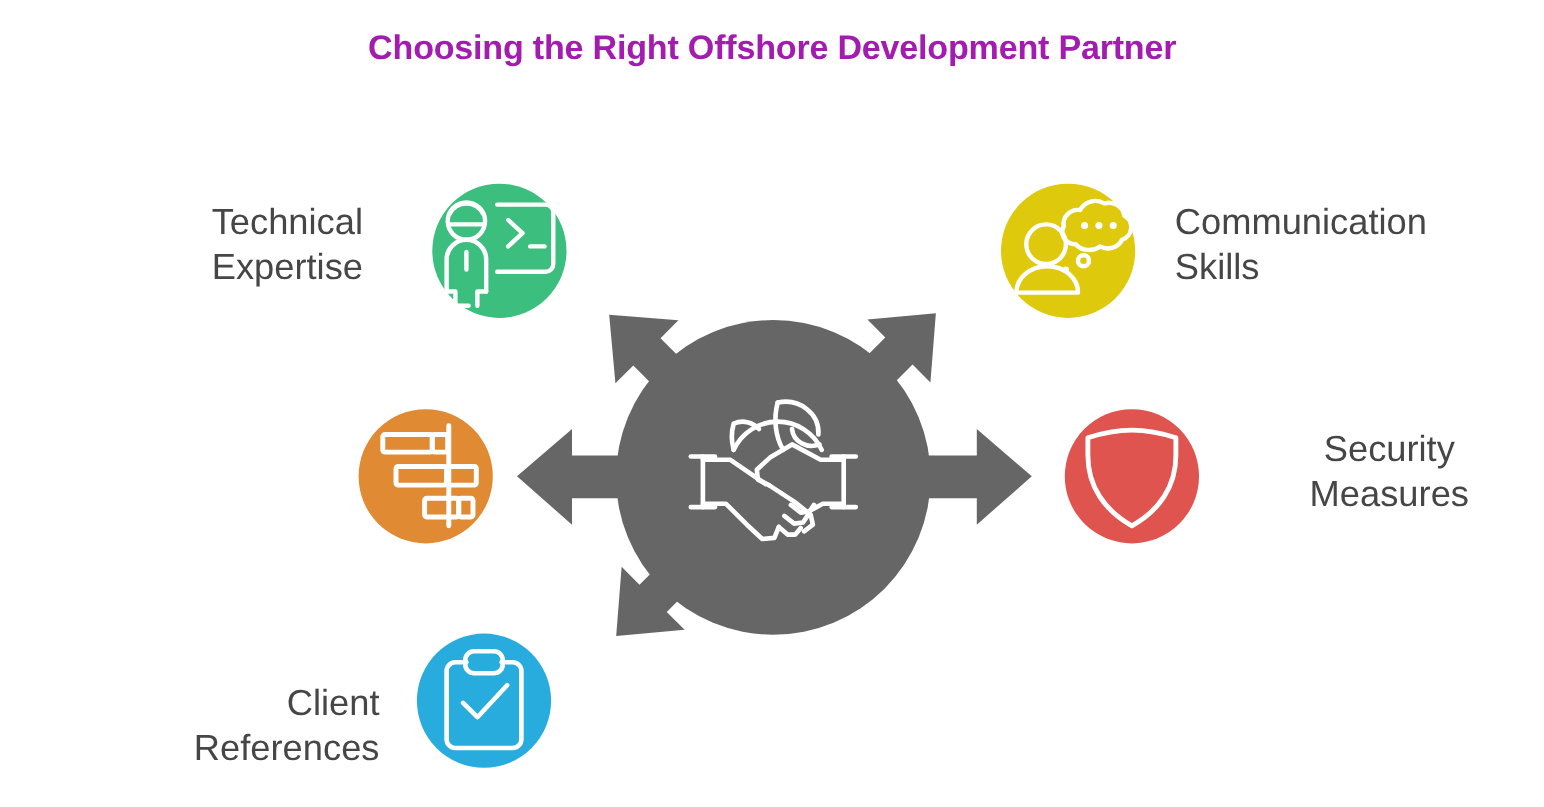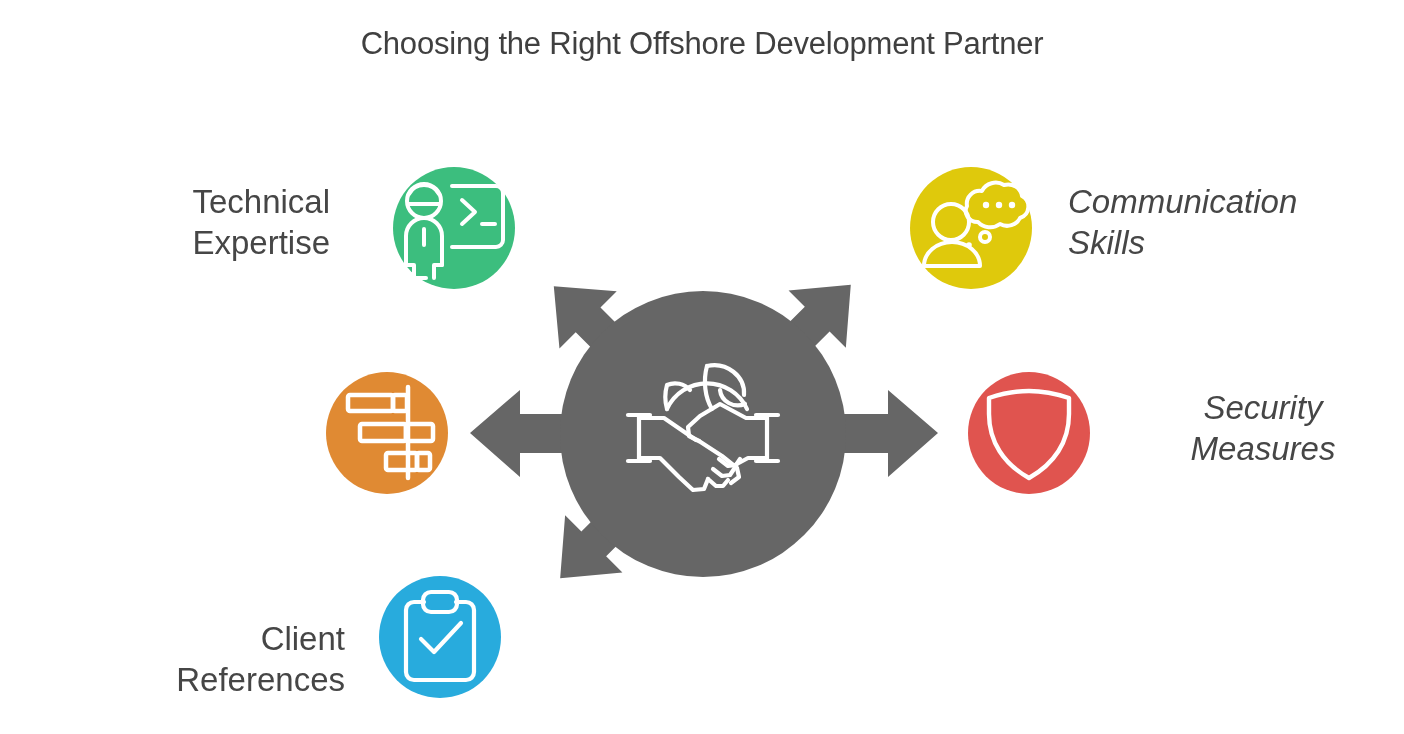--- a/index.html
+++ b/index.html
@@ -20,22 +20,22 @@
     background: #ffffff;
   }
   
   #page-title {
     position: absolute;
     left: 0;
     top: 26px;
     width: 1404px;
     text-align: center;
     font-size: 31px;
-    font-weight: normal;
-    color: #404040;
+    font-weight: bold;
+    color: #a21caf;
     letter-spacing: -0.2px;
     white-space: nowrap;
   }
   
   #diagram-svg {
     position: absolute;
     left: 0;
     top: 0;
     width: 1404px;
     height: 734px;
@@ -43,21 +43,21 @@
   
   .node-label {
     position: absolute;
     font-size: 33px;
     line-height: 1.24;
     color: #464646;
     font-weight: normal;
     white-space: pre-line;
   }
   .label-right { text-align: right; }
-  .label-left  { text-align: left; font-style: italic; }
+  .label-left  { text-align: left; }
 
   #label-technical-expertise {
     right: 1404px;
     left: 45px;
     width: 285px;
     top: 182px;
     text-align: right;
   }
   #label-communication-skills {
     left: 1068px;

